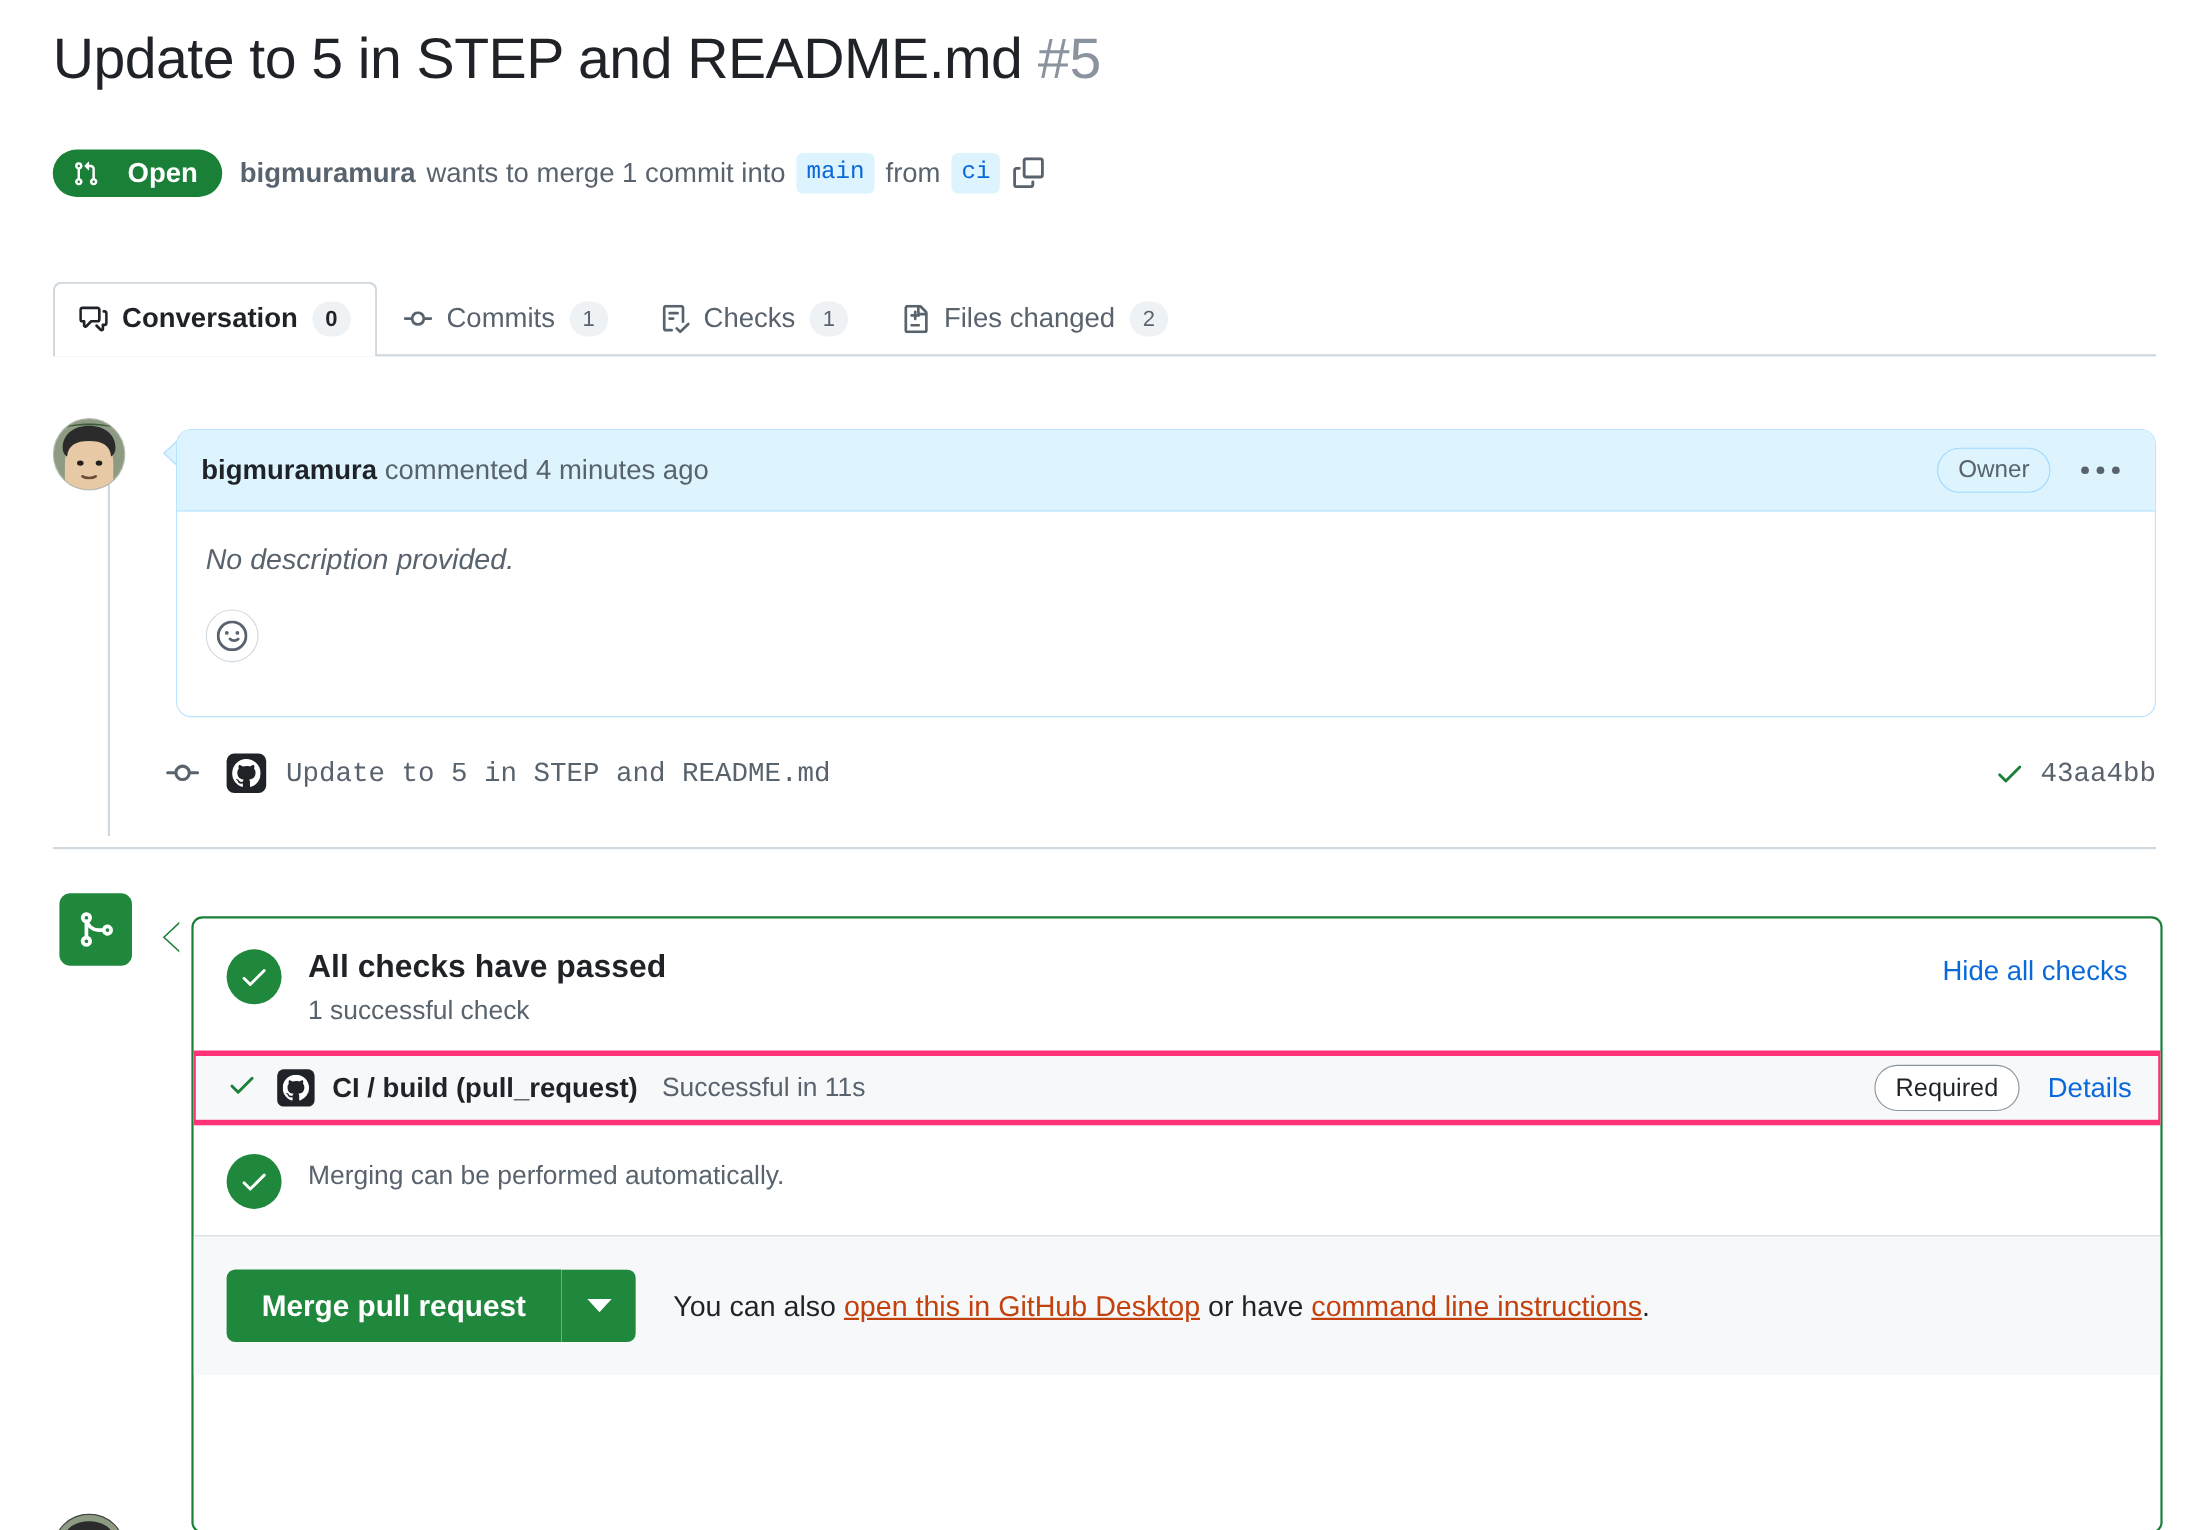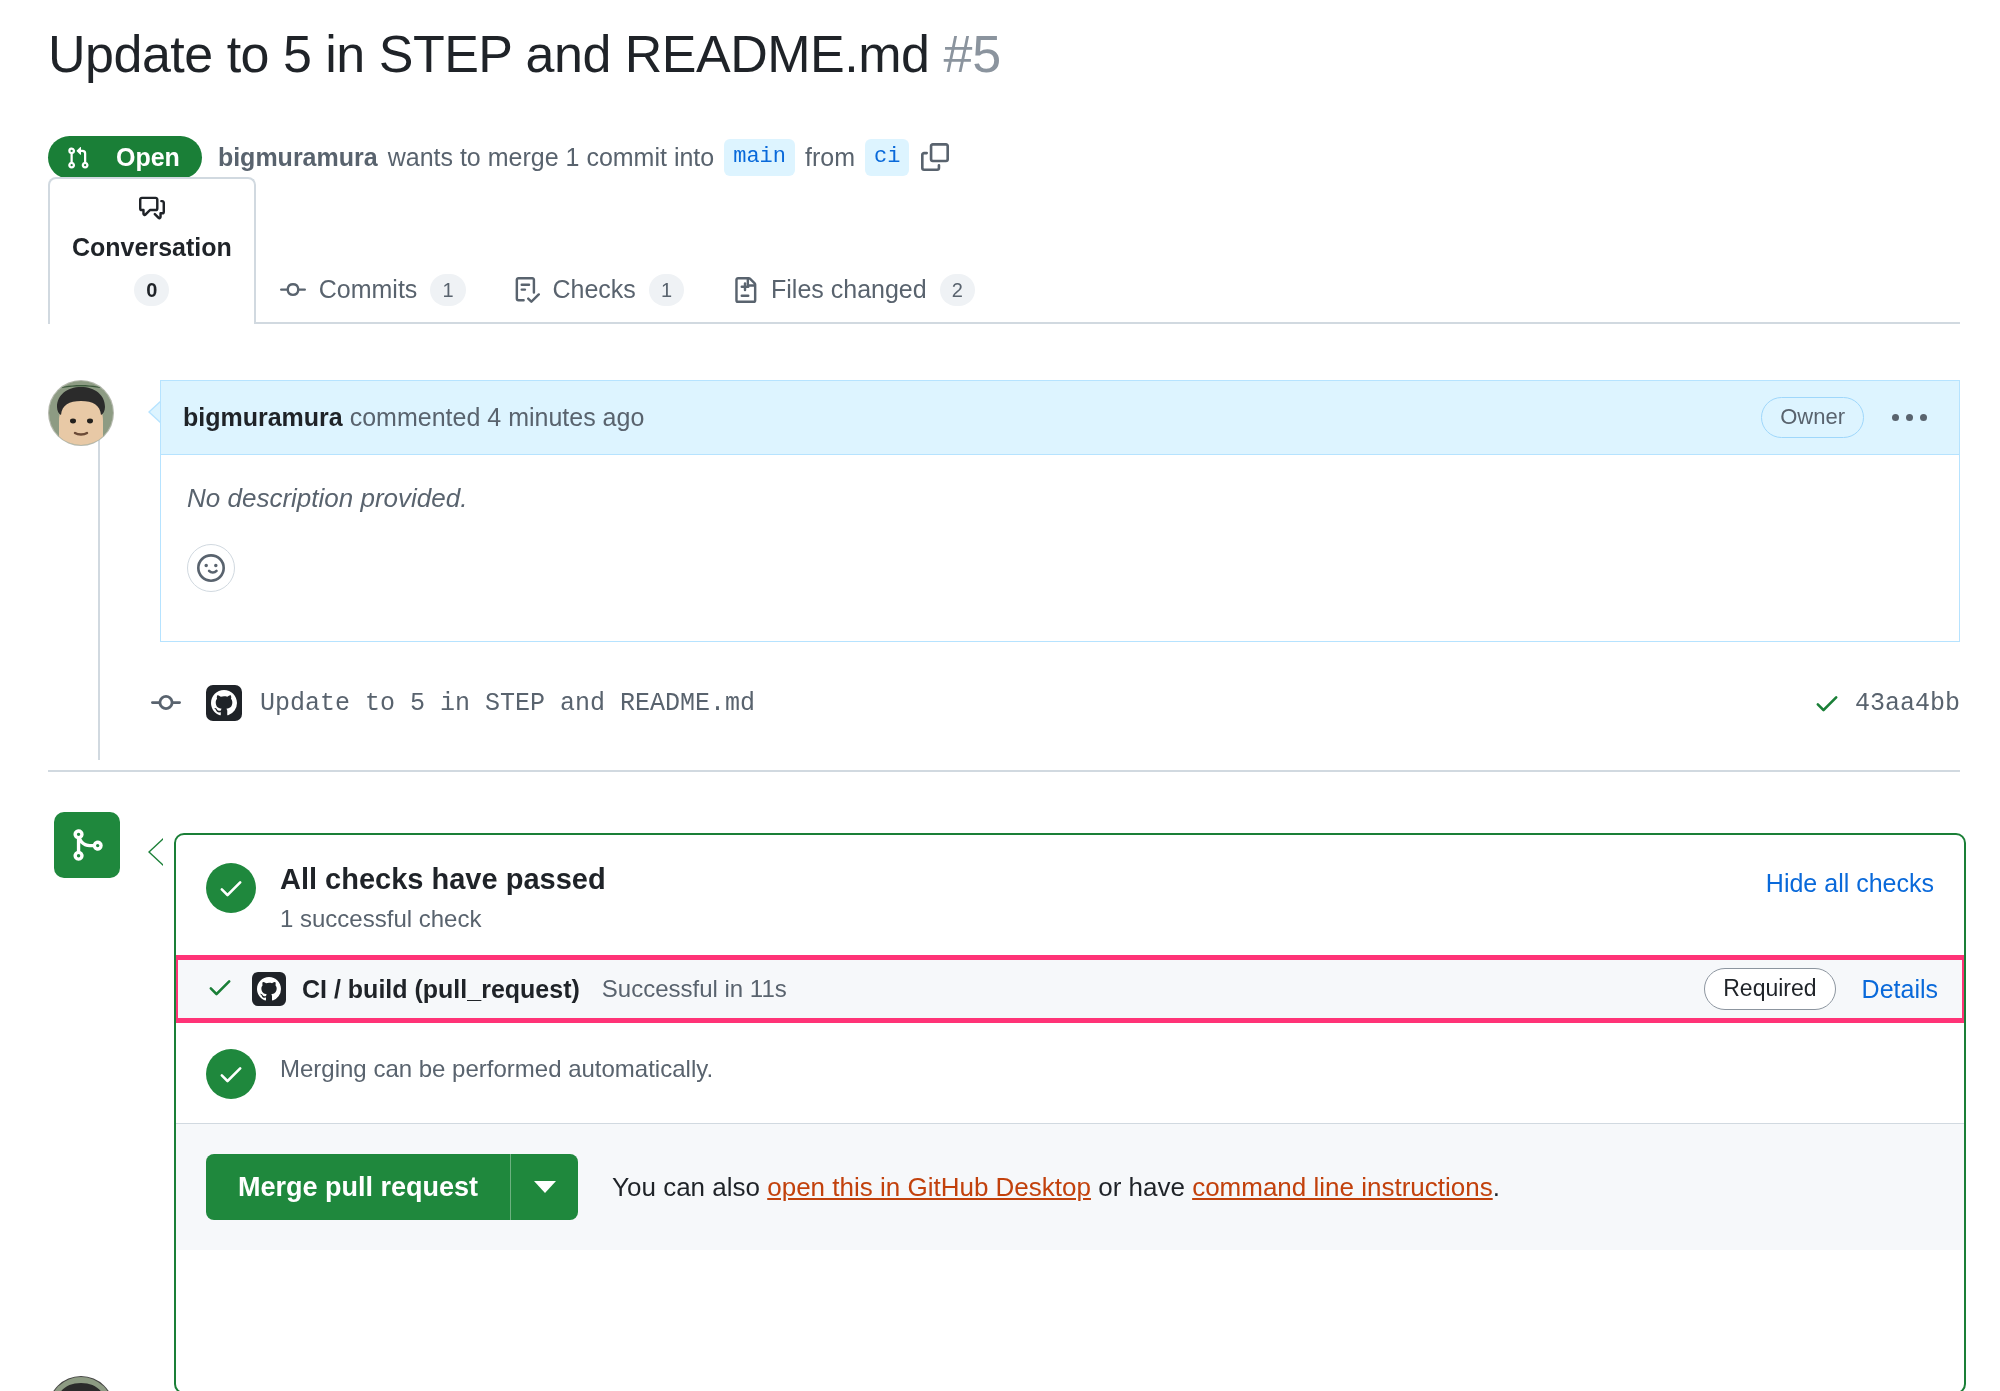--- a/index.html
+++ b/index.html
@@ -59,21 +59,21 @@
     display: flex; align-items: center; gap: 13px;
     padding: 16px 22px; font-size: 25px; color: #59636e;
     cursor: pointer; position: relative; background: transparent;
     border: 2px solid transparent; border-bottom: none;
     border-radius: 8px 8px 0 0; line-height: 1.1;
   }
   .tab.active {
     color: #1f2328; font-weight: 600;
     background: #ffffff;
     border-color: #d1d9e0;
-    margin-bottom: -2px; padding-bottom: 18px; flex-direction: column;
+    margin-bottom: -2px; padding-bottom: 18px;
   }
   .tab .counter {
     background: #eff2f5; color: #59636e;
     border-radius: 999px; padding: 3px 12px; font-size: 20px; font-weight: 500;
     min-width: 34px; text-align: center; line-height: 1.3;
   }
   .tab.active .counter { background: #eff2f5; color: #1f2328; font-weight: 600; }
 
   
   .timeline-rail {
@@ -83,23 +83,23 @@
 
   .avatar {
     position: absolute; left: 48px; top: 380px;
     width: 66px; height: 66px; border-radius: 50%;
     overflow: hidden; border: 1px solid rgba(31,35,40,0.15);
     background: #cfd3c6;
   }
 
   
   .comment-box {
-    position: absolute; left: 160px; top: 380px;
+    position: absolute; left: 160px; top: 390px;
     width: 1800px; height: 262px;
-    border: 1px solid #b6e3ff; border-radius: 0;
+    border: 1px solid #b6e3ff; border-radius: 14px;
     background: #ffffff; overflow: hidden;
   }
   .comment-header {
     height: 74px; background: #ddf4ff;
     border-bottom: 1px solid #b6e3ff;
     display: flex; align-items: center; justify-content: space-between;
     padding: 0 26px 0 22px;
   }
   .comment-header .left { font-size: 25px; color: #59636e; }
   .comment-header .left b { color: #1f2328; font-weight: 600; }

